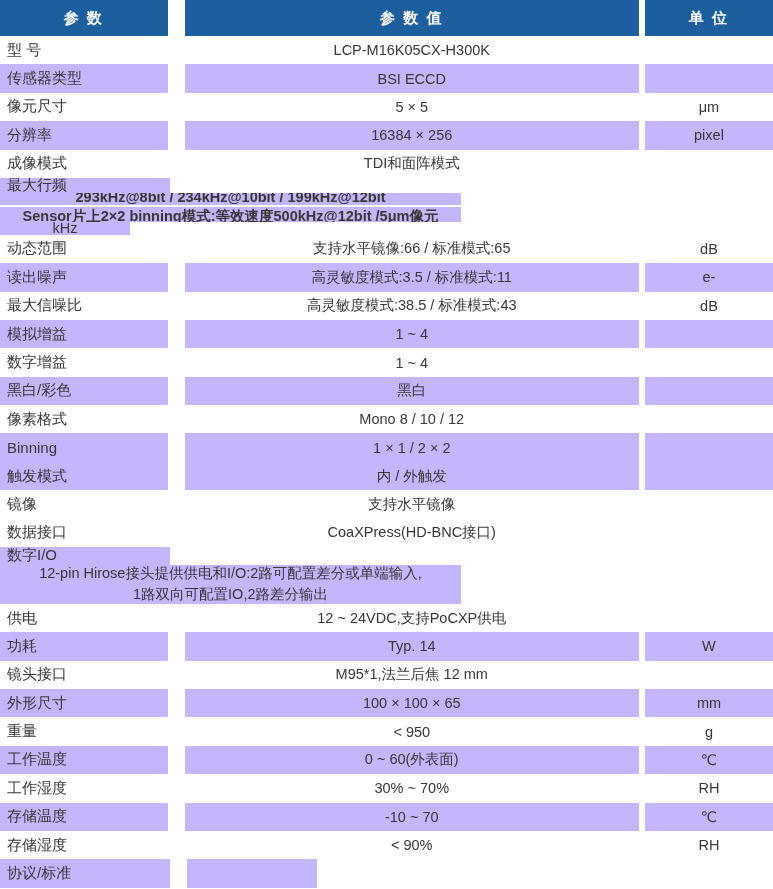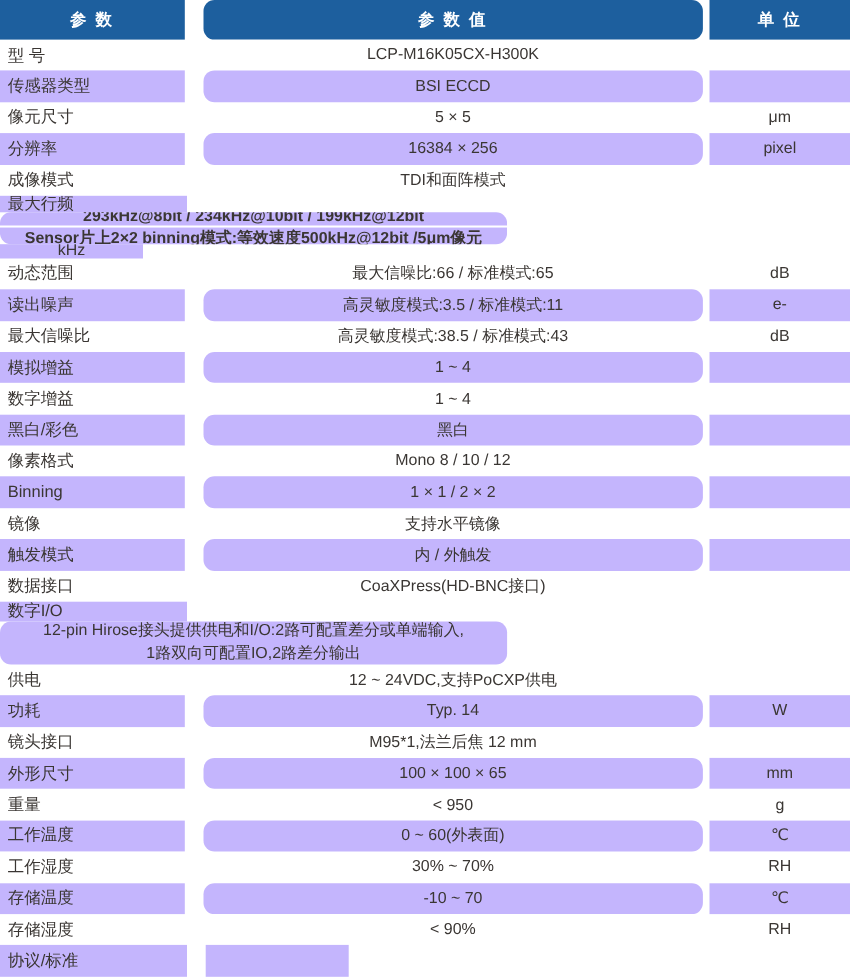--- a/index.html
+++ b/index.html
@@ -26,21 +26,21 @@
   .row-h  { height: 36px; }
   .row-s  { height: 28.4px; }
   .row-d  { height: 56.8px; flex-direction: column; }
   .cell {
     box-sizing: border-box;
     display: flex;
     align-items: center;
     overflow: hidden;
   }
   .c1 { width: 170px; margin-right: 17px; justify-content: flex-start; padding-left: 7px; }
-  .c2 { width: 461px; margin-right: 6px; justify-content: center; text-align: center; border-radius: 10px; }
+  .c2 { width: 461px; margin-right: 6px; justify-content: center; text-align: center; }
   .c3 { width: 130px; justify-content: center; text-align: center; }
   .hdr {
     background: #1d5f9e;
     color: #ffffff;
     font-weight: bold;
     font-size: 15px;
     letter-spacing: 2px;
     justify-content: center;
     padding-left: 0;
   }
@@ -106,21 +106,21 @@
       <div class="row row-d">
         <div class="cell c1 param shaded">最大行频</div>
         <div class="cell c2 split">
           <div class="sub value first shaded">293kHz@8bit / 234kHz@10bit / 199kHz@12bit</div>
           <div class="sub value shaded">Sensor片上2×2 binning模式:等效速度500kHz@12bit /5μm像元</div>
         </div>
         <div class="cell c3 unit shaded">kHz</div>
       </div>
       <div class="row row-s">
         <div class="cell c1 param">动态范围</div>
-        <div class="cell c2 value">最大信噪比:66 / 标准模式:65</div>
+        <div class="cell c2 value">支持水平镜像:66 / 标准模式:65</div>
         <div class="cell c3 unit">dB</div>
       </div>
       <div class="row row-s">
         <div class="cell c1 param shaded">读出噪声</div>
         <div class="cell c2 value shaded">高灵敏度模式:3.5 / 标准模式:11</div>
         <div class="cell c3 unit shaded">e-</div>
       </div>
       <div class="row row-s">
         <div class="cell c1 param">最大信噪比</div>
         <div class="cell c2 value">高灵敏度模式:38.5 / 标准模式:43</div>
@@ -145,28 +145,28 @@
         <div class="cell c1 param">像素格式</div>
         <div class="cell c2 value">Mono 8 / 10 / 12</div>
         <div class="cell c3 unit"></div>
       </div>
       <div class="row row-s">
         <div class="cell c1 param shaded">Binning</div>
         <div class="cell c2 value shaded">1 × 1 / 2 × 2</div>
         <div class="cell c3 unit shaded"></div>
       </div>
       <div class="row row-s">
+        <div class="cell c1 param shaded">触发模式</div>
+        <div class="cell c2 value shaded">内 / 外触发</div>
+        <div class="cell c3 unit shaded"></div>
+      </div>
+      <div class="row row-s">
         <div class="cell c1 param">镜像</div>
         <div class="cell c2 value">支持水平镜像</div>
         <div class="cell c3 unit"></div>
-      </div>
-      <div class="row row-s">
-        <div class="cell c1 param shaded">触发模式</div>
-        <div class="cell c2 value shaded">内 / 外触发</div>
-        <div class="cell c3 unit shaded"></div>
       </div>
       <div class="row row-s">
         <div class="cell c1 param">数据接口</div>
         <div class="cell c2 value">CoaXPress(HD-BNC接口)</div>
         <div class="cell c3 unit"></div>
       </div>
       <div class="row row-d">
         <div class="cell c1 param shaded">数字I/O</div>
         <div class="cell c2 twoline value shaded">
           <div>12-pin Hirose接头提供供电和I/O:2路可配置差分或单端输入,</div>

